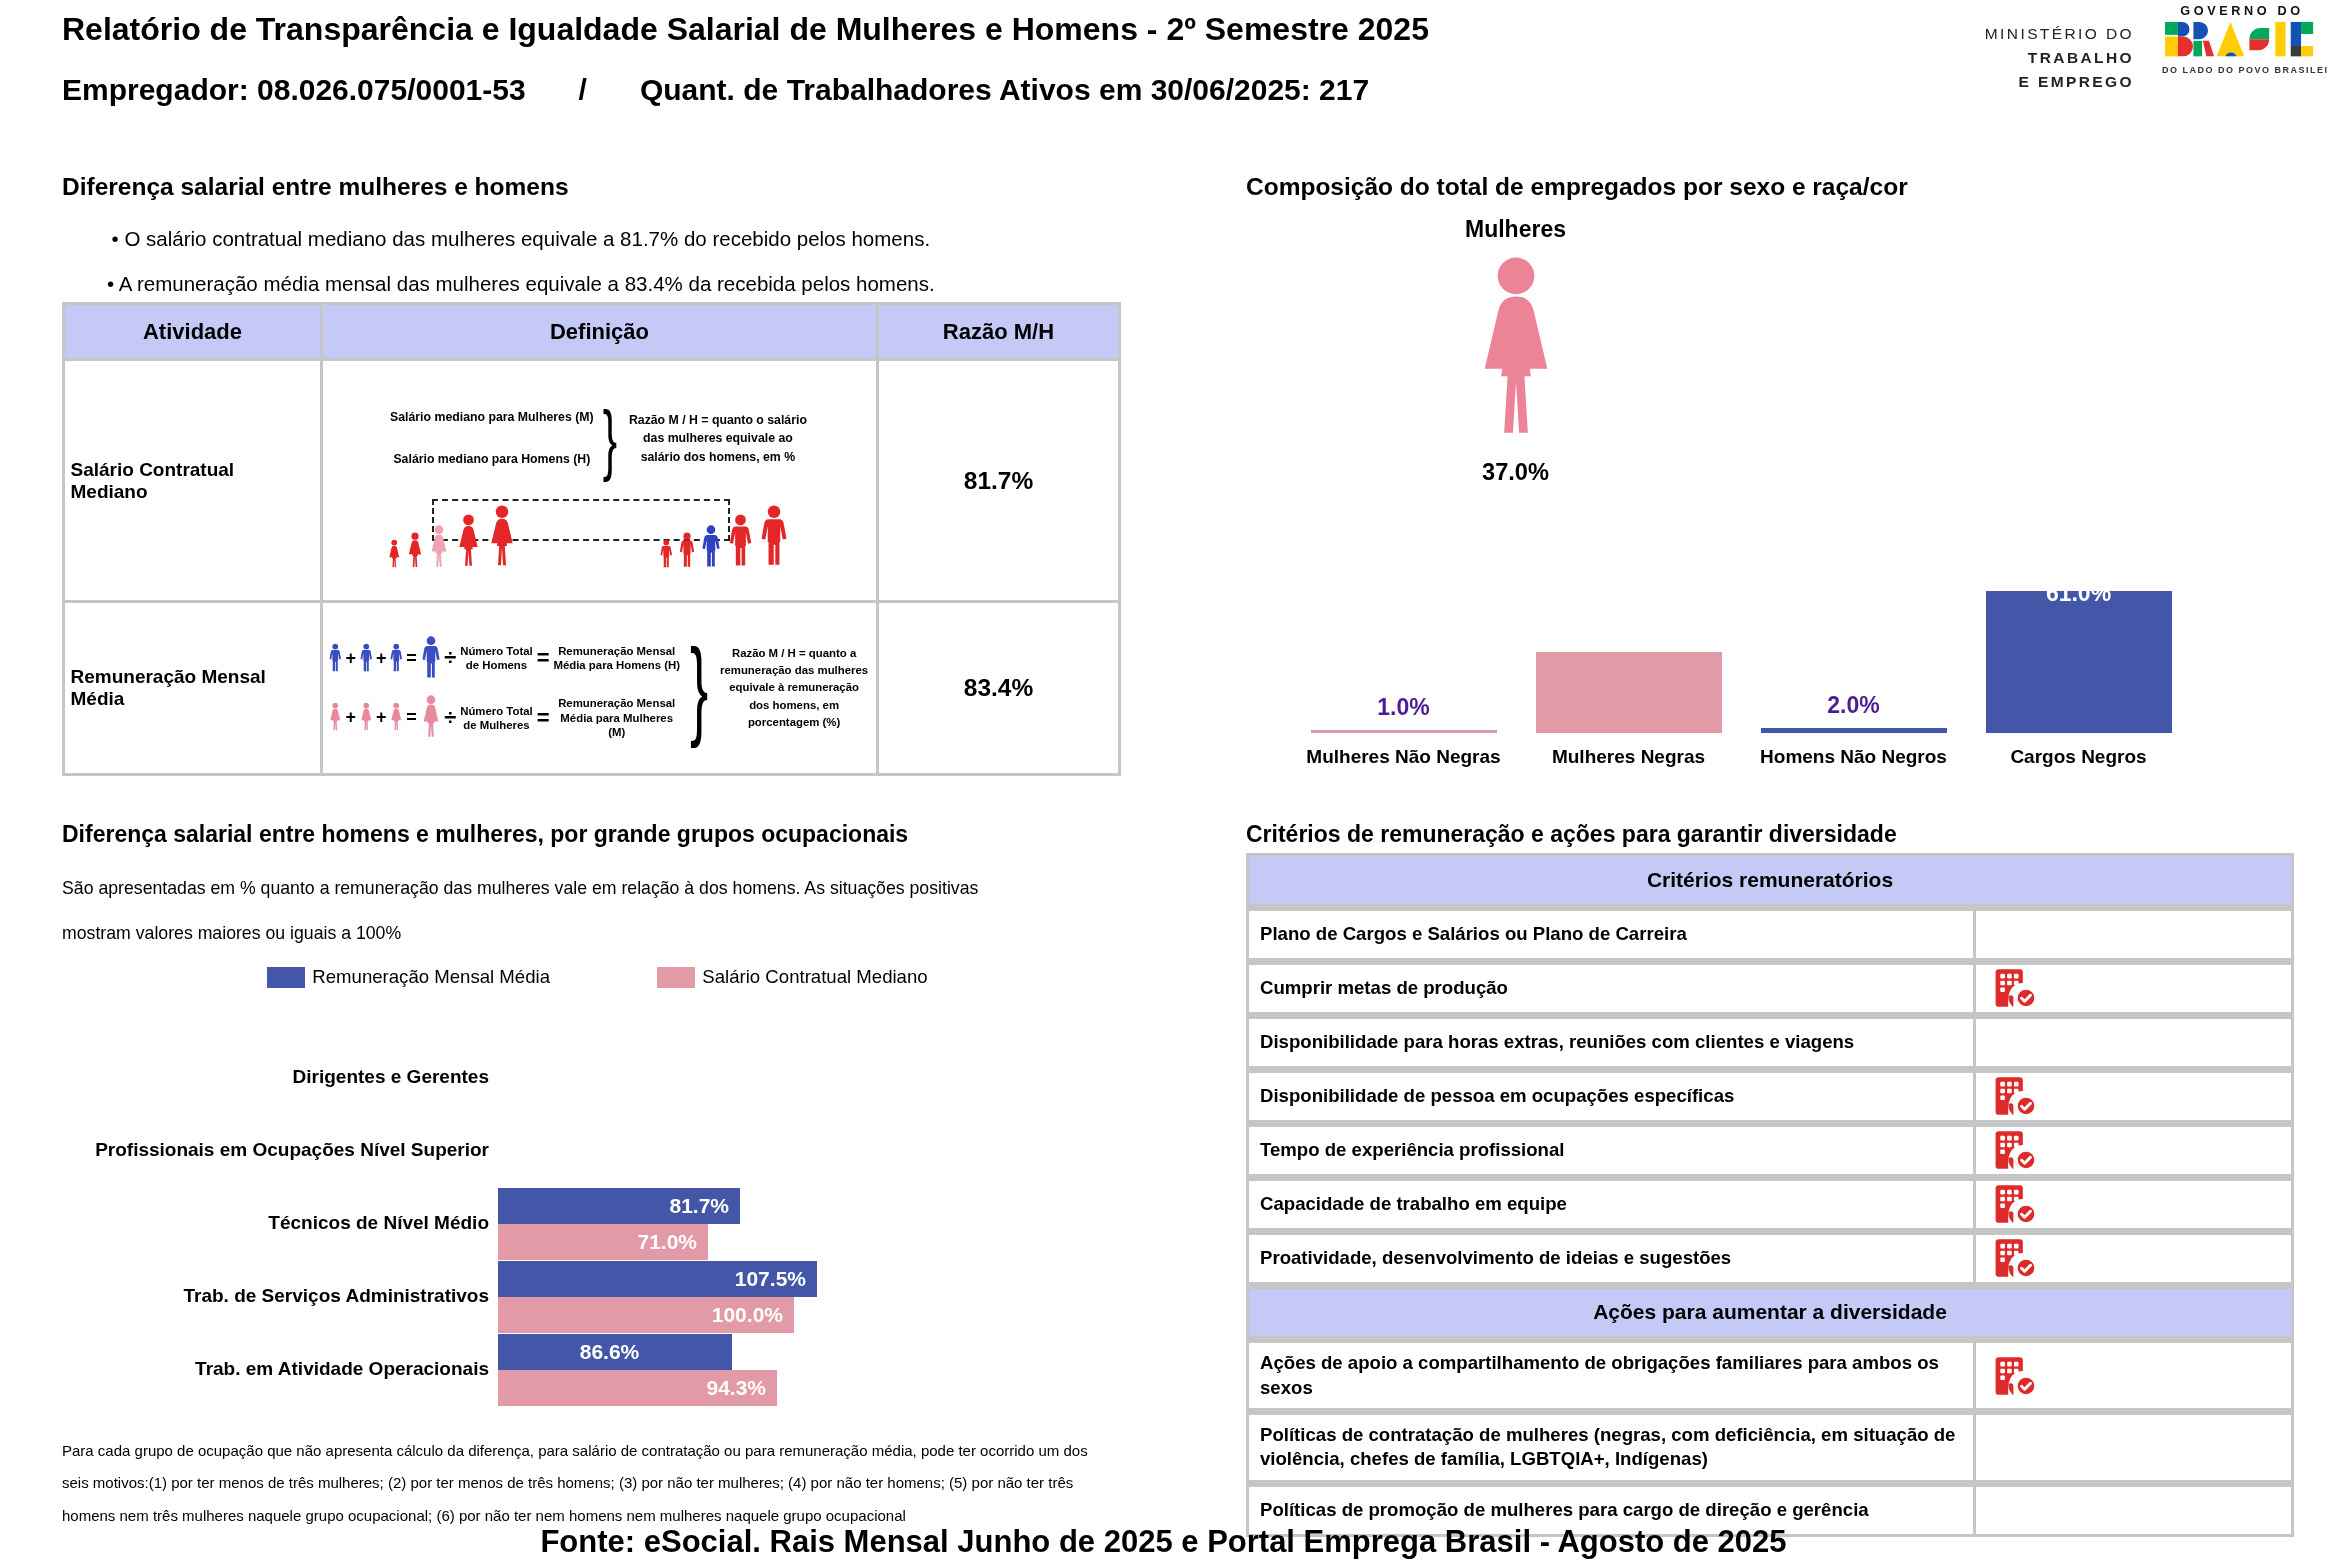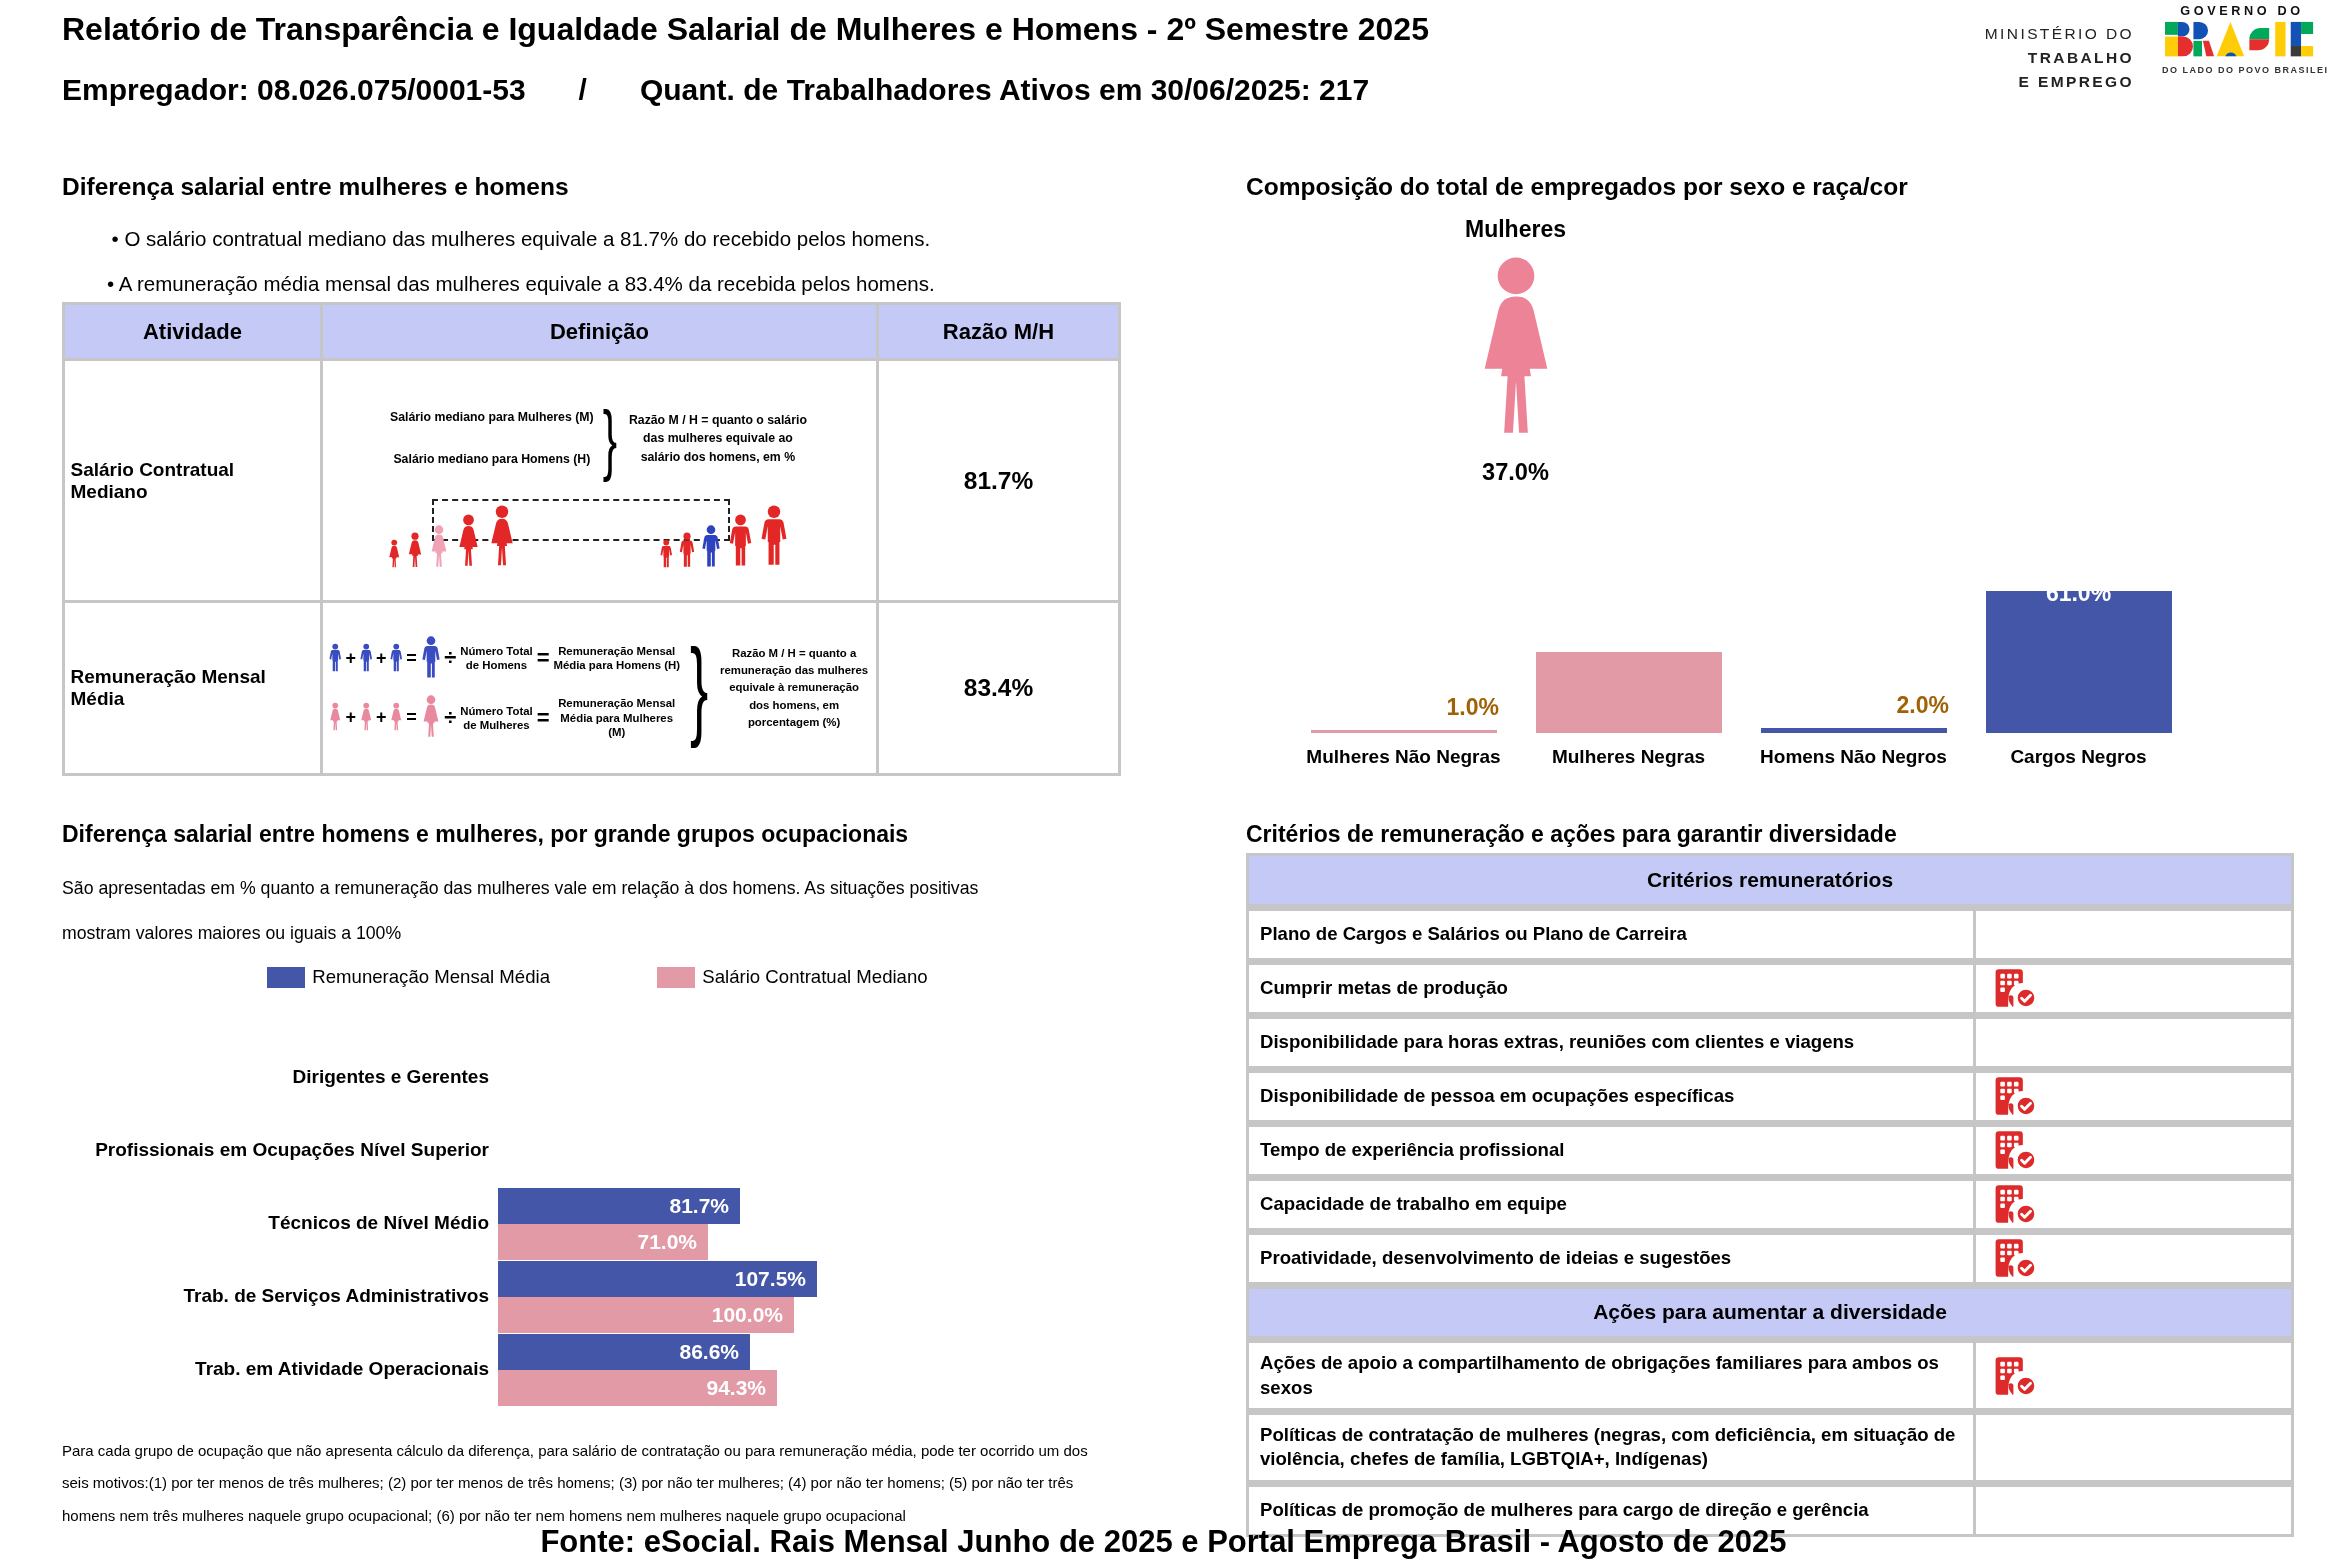--- a/index.html
+++ b/index.html
@@ -53,21 +53,21 @@
   .picto .picon{margin-top:12.7px;}
   .picto .pvalue{font-size:23.6px;font-weight:bold;margin-top:9px;}
   .pic-pink{fill:#ec8396;} .pic-blue{fill:#3a4cb4;}
   
   .vchart{position:absolute;left:1291px;top:571px;width:900px;display:flex;}
   .vcol{flex:1;display:flex;flex-direction:column;align-items:center;}
   .varea{position:relative;width:191px;height:162px;display:flex;align-items:flex-end;justify-content:center;}
   .vbar{width:186px;}
   .vlabel{font-size:23px;font-weight:bold;text-align:center;}
   .vlabel.inside{position:absolute;top:9px;left:0;right:0;color:#fff;}
-  .vlabel.outside{position:absolute;left:0;right:0;color:#a16207;text-align:right;}
+  .vlabel.outside{position:absolute;left:0;right:0;color:#4c1d95;}
   .vcat{margin-top:12.7px;font-size:19px;font-weight:bold;white-space:nowrap;}
   
   .sub3{position:absolute;left:62px;top:866px;font-size:17.7px;line-height:45px;}
   .legend{position:absolute;left:62px;top:966px;width:1000px;display:flex;padding-left:205px;gap:107px;}
   .leg-item{display:flex;align-items:center;gap:7.3px;font-size:18.6px;}
   .swatch{width:38px;height:21px;display:inline-block;}
   .occhart{position:absolute;left:62px;top:1041px;width:1073px;}
   .occ-row{height:73px;display:flex;align-items:center;}
   .occ-label{width:427px;text-align:right;font-size:19px;font-weight:bold;padding-right:9px;line-height:1.2;}
   .occ-bars{flex:1;display:flex;flex-direction:column;justify-content:center;}
@@ -354,21 +354,21 @@
             <span class="occ-bar-label">107.5%</span>
           </div>
           <div class="occ-bar" style="width: 296px; background: rgb(226, 154, 167);">
             <span class="occ-bar-label">100.0%</span>
           </div>
         </div>
       </div>
       <div class="occ-row">
         <div class="occ-label">Trab. em Atividade Operacionais</div>
         <div class="occ-bars">
-          <div class="occ-bar" style="width: 252px; background: rgb(68, 86, 168);">
+          <div class="occ-bar" style="width: 234px; background: rgb(68, 86, 168); justify-content: center;">
             <span class="occ-bar-label">86.6%</span>
           </div>
           <div class="occ-bar" style="width: 279px; background: rgb(226, 154, 167);">
             <span class="occ-bar-label">94.3%</span>
           </div>
         </div>
       </div>
     </div>
   <div class="footnote">Para cada grupo de ocupação que não apresenta cálculo da diferença, para salário de contratação ou para remuneração média, pode ter ocorrido um dos seis motivos:(1) por ter menos de três mulheres; (2) por ter menos de três homens; (3) por não ter mulheres; (4) por não ter homens; (5) por não ter três homens nem três mulheres naquele grupo ocupacional; (6) por não ter nem homens nem mulheres naquele grupo ocupacional</div>
 

